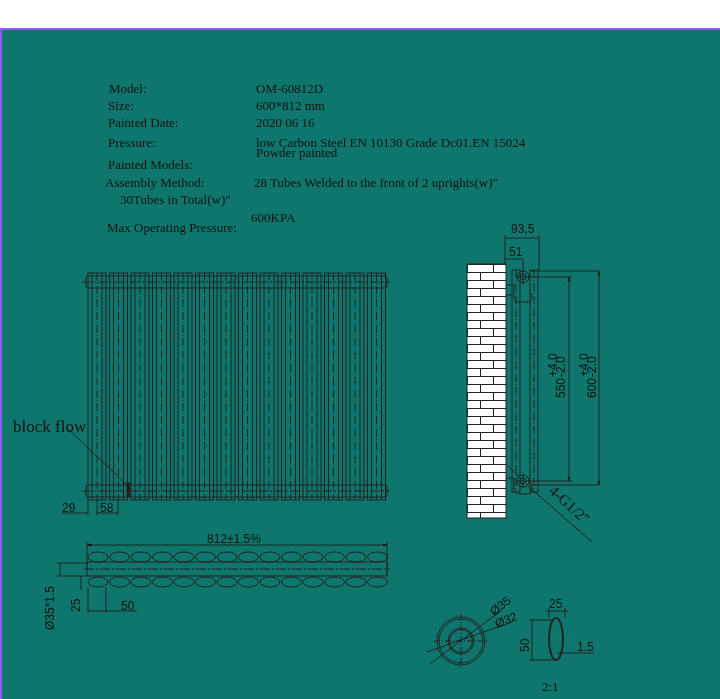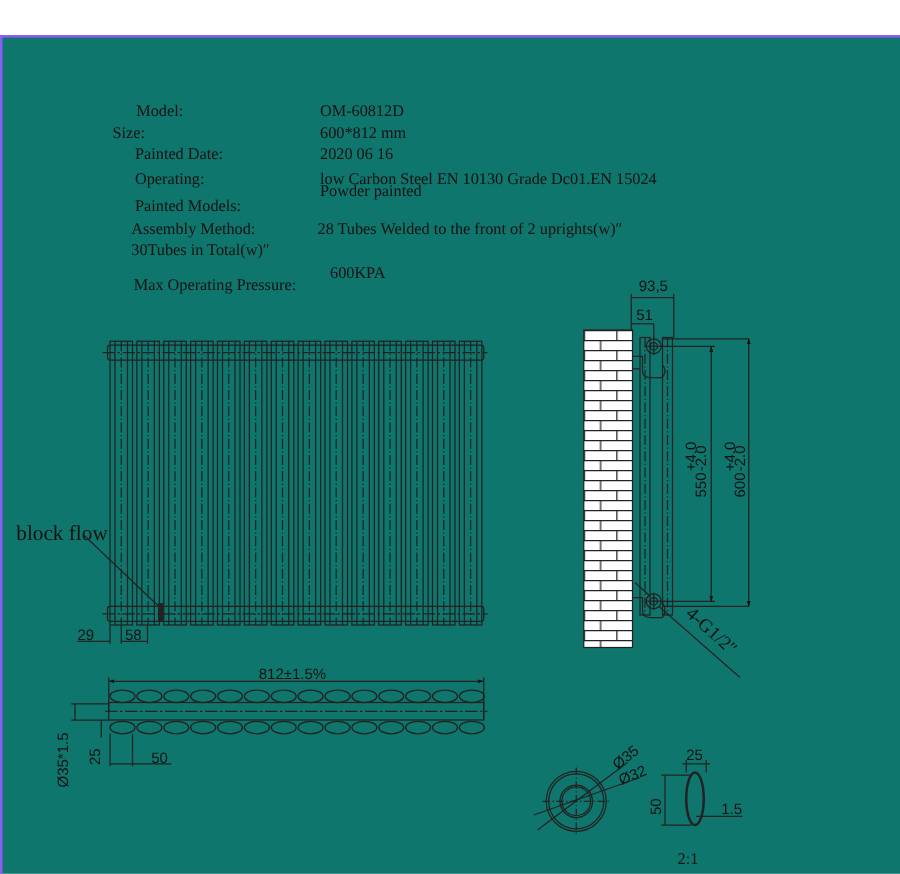--- a/index.html
+++ b/index.html
@@ -17,39 +17,39 @@
 </style>
 </head>
 <body>
 
 <div class="sheet">
 
   <div class="spec">
     <span class="lbl" style="left:107px;top:52px">Model:</span>
     <span class="val" style="left:254px;top:52px">OM-60812D</span>
 
-    <span class="lbl" style="left:88px;top:69px">Size:</span>
+    <span class="lbl" style="left:106px;top:69px">Size:</span>
     <span class="val" style="left:254px;top:69px">600*812 mm</span>
 
     <span class="lbl" style="left:106px;top:86px">Painted Date:</span>
     <span class="val" style="left:254px;top:86px">2020 06 16</span>
 
-    <span class="lbl" style="left:106px;top:106px">Operating:</span>
+    <span class="lbl" style="left:106px;top:106px">Pressure:</span>
     <span class="val" style="left:254px;top:106px">low Carbon Steel  EN 10130 Grade Dc01.EN 15024</span>
 
     <span class="lbl" style="left:106px;top:128px">Painted Models:</span>
     <span class="val" style="left:254px;top:116px">Powder painted</span>
 
     <span class="lbl" style="left:103px;top:146px">Assembly Method:</span>
     <span class="val" style="left:252px;top:146px">28 Tubes Welded to the front of 2 uprights(w)″</span>
 
-    <span class="lbl" style="left:103px;top:163px">30Tubes in Total(w)″</span>
+    <span class="lbl" style="left:118px;top:163px">30Tubes in Total(w)″</span>
 
     <span class="lbl" style="left:105px;top:191px">Max Operating Pressure:</span>
-    <span class="val" style="left:262px;top:181px">600KPA</span>
+    <span class="val" style="left:249px;top:181px">600KPA</span>
   </div>
 
   <svg width="720" height="699" viewBox="0 0 720 699">
     <defs>
       <pattern id="brick" x="465" y="234" width="26" height="16" patternUnits="userSpaceOnUse">
         <rect x="0" y="0" width="26" height="16" fill="#fff"></rect>
         <path d="M0 0.5 H26 M0 8.5 H26 M0.5 0 V8 M13.5 8 V16" stroke="#222" stroke-width="1" fill="none"></path>
       </pattern>
       <marker id="arr" viewBox="0 0 10 10" refX="9" refY="5" markerWidth="5" markerHeight="5" orient="auto-start-reverse">
         <path d="M0 2 L10 5 L0 8 z" fill="#111"></path>

